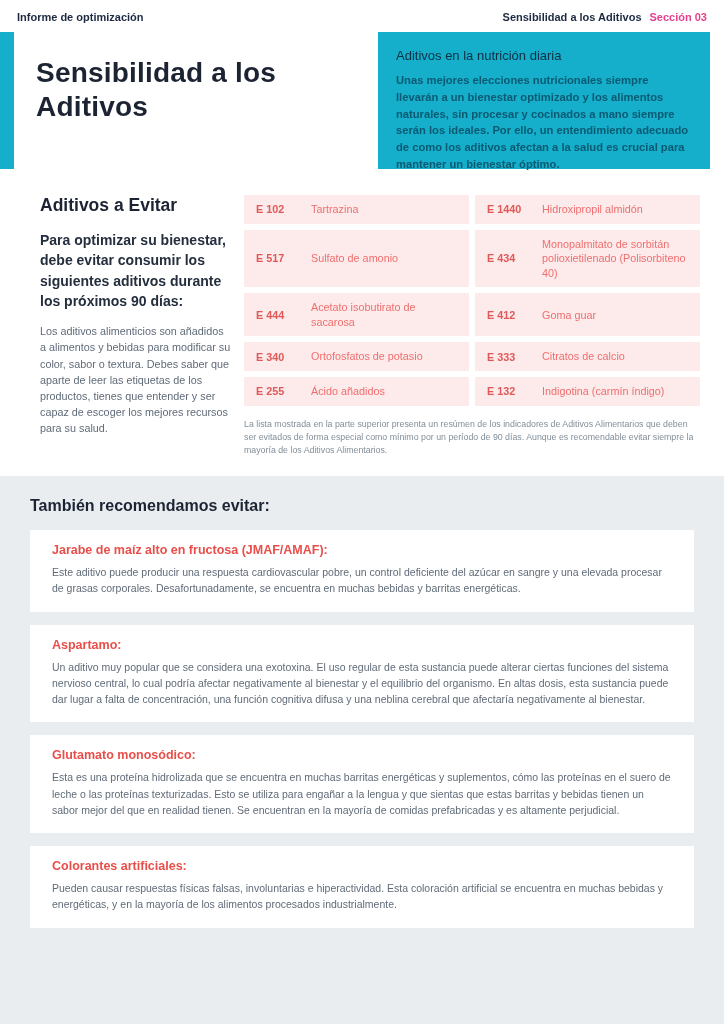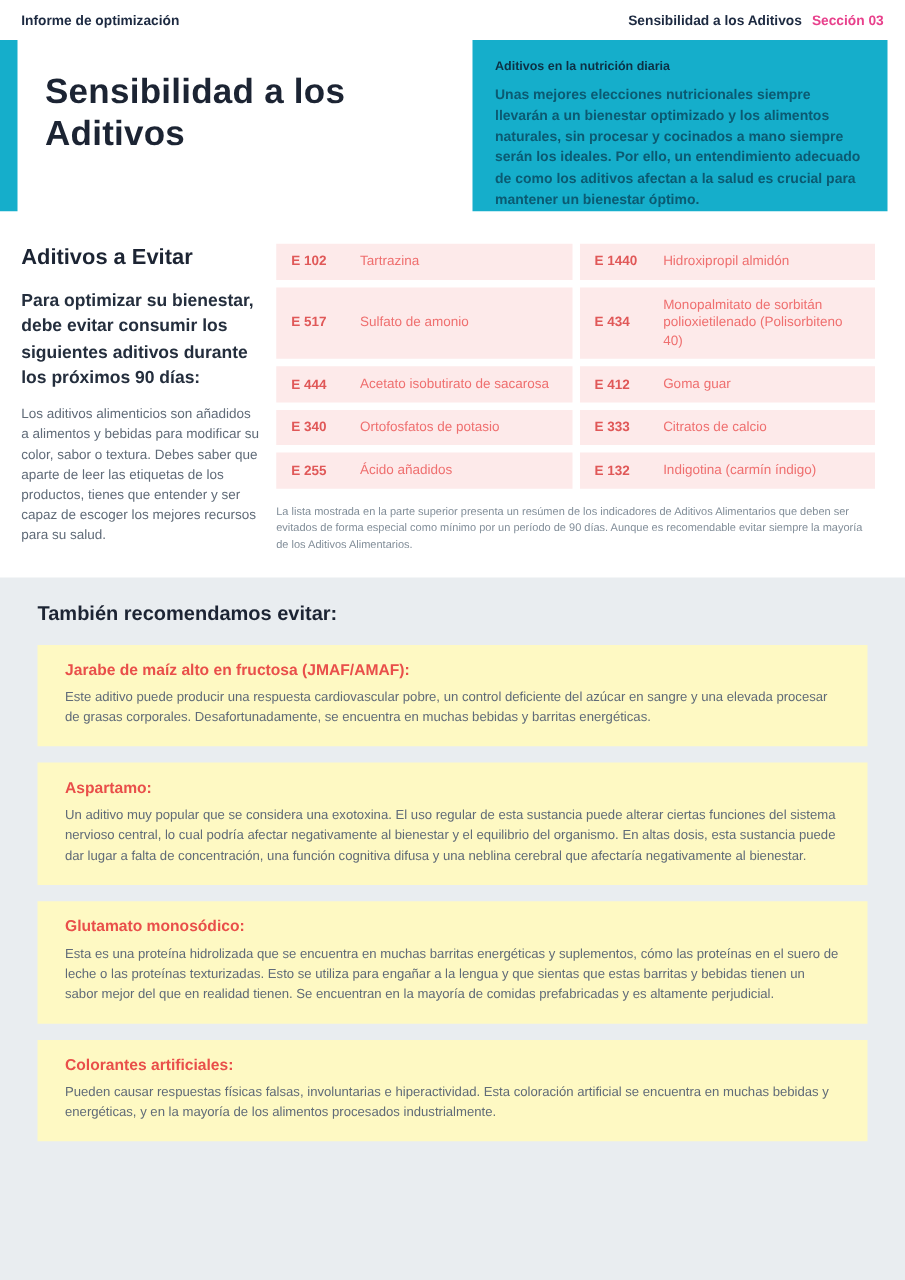--- a/index.html
+++ b/index.html
@@ -14,41 +14,41 @@
   .topbar .right { display:flex; gap:8px; }
   .topbar .section-tag { color:#e8418c; }
 
   
   .hero { display:flex; margin-top:9px; height:137px; }
   .hero-bar { width:14px; background:#15aecb; flex-shrink:0; }
   .hero-title-wrap { flex:1; padding:24px 0 0 22px; }
   .hero-title { margin:0; width:320px; font-size:28px; line-height:1.22; font-weight:800;
     color:#1c2433; letter-spacing:0.2px; }
   .hero-info { width:332px; margin-right:14px; background:#15aecb; padding:16px 18px 14px 18px; }
-  .hero-info h2 { margin:0 0 9px 0; font-size:10px; font-weight:700; color:#0c3044; }
+  .hero-info h2 { margin:0 0 9px 0; font-size:13px; font-weight:400; color:#0c3044; }
   .hero-info p { margin:0; font-size:11.2px; line-height:1.5; font-weight:600; color:#0b5a72; }
 
   
-  .avoid { display:flex; margin-top:26px; padding:0 24px 0 17px; }
+  .avoid { display:flex; margin-top:26px; padding:0 24px 0 40px; }
   .avoid-left { width:192px; margin-right:12px; flex-shrink:0; }
   .avoid-left h3 { margin:0 0 14px 0; font-size:17.5px; font-weight:800; color:#1c2433; }
   .avoid-lead { margin:0 0 12px 0; font-size:14px; font-weight:700; line-height:1.45; color:#242e3d; }
   .avoid-desc { margin:0; font-size:10.8px; line-height:1.5; color:#606b78; }
   .avoid-right { flex:1; }
   .avoid-table { display:grid; grid-template-columns:1fr 1fr; grid-template-rows:repeat(5,auto);
     grid-auto-flow:column; gap:6px; }
   .additive-row { background:#fdeaea; display:flex; align-items:center; padding:7px 12px; min-height:28px; }
   .additive-code { width:40px; flex-shrink:0; margin-right:15px; font-size:10.8px; font-weight:700; color:#e05858; }
   .additive-name { font-size:10.8px; line-height:1.35; color:#ef6f6f; }
   .avoid-note { margin:12px 0 0 0; font-size:8.8px; line-height:1.5; color:#828e99; }
 
   
   .recommend { margin-top:19px; height:628px; background:#e9edf0; padding:21px 30px 0 30px; }
   .recommend h3 { margin:0 0 15px 0; font-size:16px; font-weight:800; color:#1c2433; }
-  .card { background:#fef9c3; padding:13px 22px 15px 22px; margin-bottom:13px; }
+  .card { background:#ffffff; padding:13px 22px 15px 22px; margin-bottom:13px; }
   .card h4 { margin:0 0 7px 0; font-size:12.5px; font-weight:700; color:#e94f4a; }
   .card p { margin:0; font-size:10.5px; line-height:1.55; color:#606b78; }
 
   
   .footer { height:52px; background:#f6554e; color:#ffffff; padding:11px 34px 0 30px;
     font-size:9.5px; font-weight:700; line-height:1.65; }
 </style>
 </head>
 <body>
 

